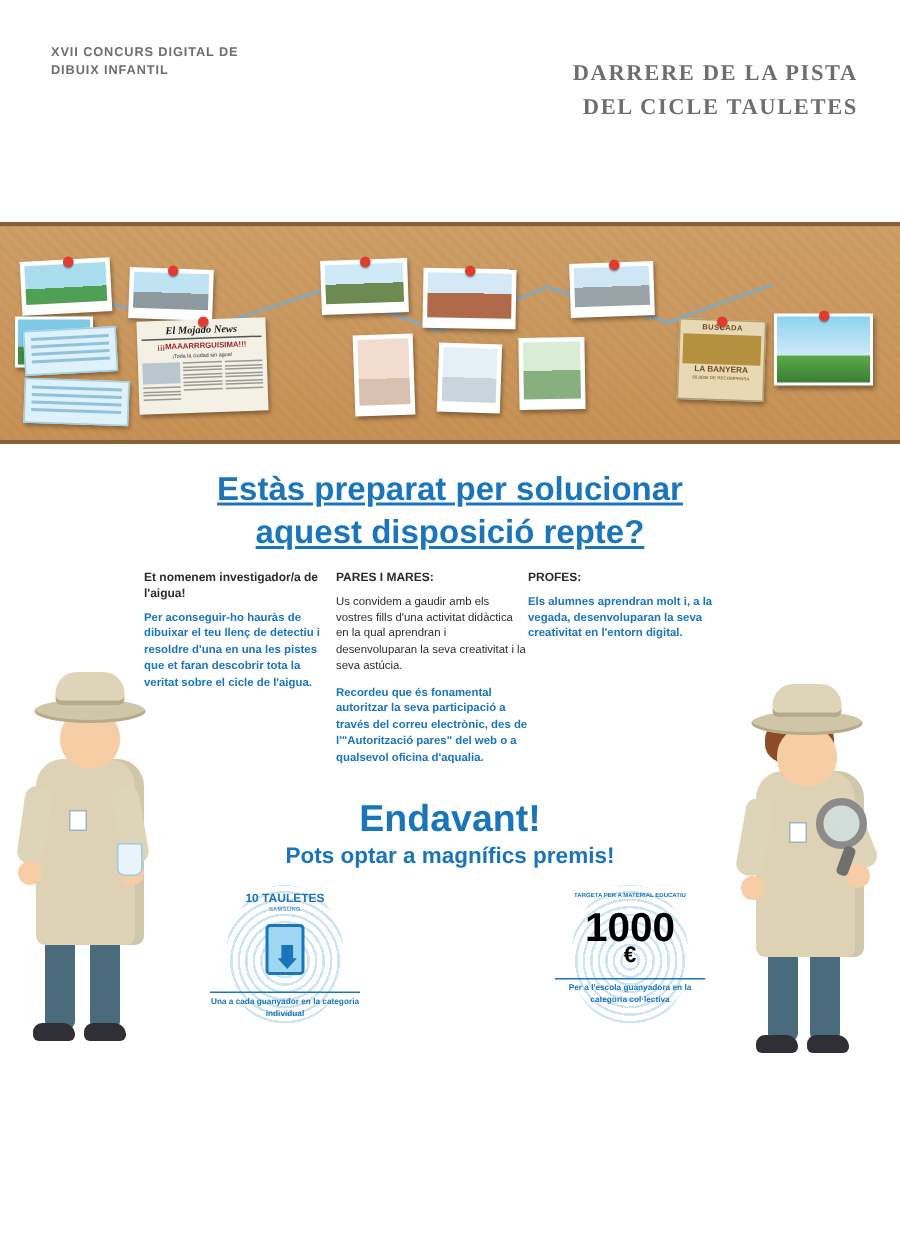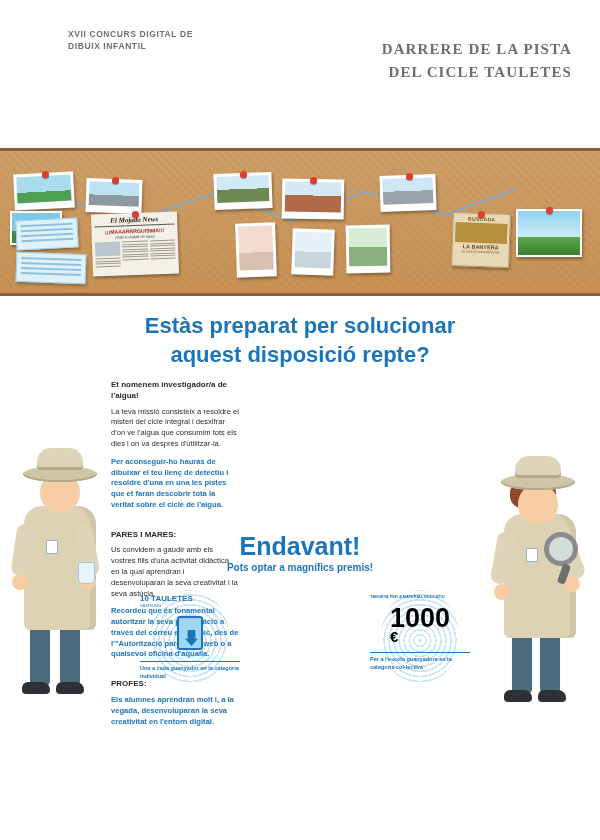--- a/index.html
+++ b/index.html
@@ -22,21 +22,20 @@
   .contest-title {
     position:absolute;
     left:34px; top:28px;
     font-size:8.5px;
     font-weight:bold;
     color:#6d6e71;
     letter-spacing:0.6px;
     line-height:1.45;
     text-transform:uppercase;
     width:160px;
-    margin-left:34px;
   }
   .tagline {
     position:absolute;
     right:28px; top:38px;
     text-align:right;
     color:#6d6e71;
     font-size:15px;
     font-weight:bold;
     letter-spacing:1.1px;
     line-height:1.5;
@@ -250,29 +249,28 @@
     background:#ffffff;
   }
   .headline {
     text-align:center;
     color:#1b75bb;
     font-size:22px;
     font-weight:bold;
     line-height:1.3;
     padding-top:16px;
   }
-  .headline span { display:block; }
+  .headline span { display:block;text-decoration:underline; }
 
   .cols {
     position:absolute;
-    left:111px; top:84px;
+    left:96px; top:84px;
     width:418px;
     display:flex;
-    gap:12px;
-    flex-direction:column;
+    gap:0;
   }
   .col { width:128px; }
   .col h4 {
     margin:0 0 5px 0;
     font-size:8px;
     font-weight:bold;
     color:#2b2b2b;
     line-height:1.35;
     text-transform:uppercase;
   }
@@ -285,31 +283,31 @@
   }
   .col p.blue { color:#1b75bb; font-weight:bold; }
 
   .endavant {
     position:absolute;
     left:0; right:0; top:236px;
     text-align:center;
     color:#1b75bb;
   }
   .endavant .e1 { font-size:25px; font-weight:bold; }
-  .endavant .e2 { font-size:10px; font-weight:bold; margin-top:1px; }
+  .endavant .e2 { font-size:15px; font-weight:bold; margin-top:1px; }
 
   
   .prizes {
     position:absolute;
     left:140px; top:298px;
     width:330px;
     display:flex;
     justify-content:space-between;
   }
-  .prize { width:100px; text-align:left; position:relative; }
+  .prize { width:100px; text-align:center; position:relative; }
   .prize .fp {
     position:absolute; left:50%; top:-4px;
     transform:translateX(-50%);
     width:78px; height:92px;
     border-radius:50% 50% 45% 45%;
     background:
       repeating-radial-gradient(circle at 50% 55%,
         rgba(60,150,205,.30) 0 1.6px, rgba(255,255,255,0) 1.6px 5px);
     opacity:.85;
   }
@@ -525,21 +523,20 @@
 <div class="main">
 
   <div class="headline">
     <span>Estàs preparat per solucionar</span>
     <span>aquest disposició repte?</span>
   </div>
 
   <div class="cols">
     <div class="col">
       <h4 class="mixed">Et nomenem investigador/a  de l'aigua!</h4>
-      <p>La teva missió consisteix a resoldre el misteri del cicle integral i desxifrar d'on ve l'aigua que consumim tots els dies i on va després d'utilitzar-la.</p>
       <p class="blue">Per aconseguir-ho hauràs de dibuixar el teu llenç de detectiu i resoldre d'una en una les pistes que et faran descobrir tota la veritat sobre el cicle de l'aigua.</p>
     </div>
     <div class="col">
       <h4>PARES I MARES:</h4>
       <p>Us convidem a gaudir amb els vostres fills d'una activitat didàctica en la qual aprendran i desenvoluparan la seva creativitat i la seva astúcia.</p>
       <p class="blue">Recordeu que és fonamental autoritzar la seva participació a través del correu electrònic, des de l'"Autorització pares" del web o a qualsevol oficina d'aqualia.</p>
     </div>
     <div class="col">
       <h4>PROFES:</h4>
       <p class="blue">Els alumnes aprendran molt i, a la vegada, desenvoluparan la seva creativitat en l'entorn digital.</p>

